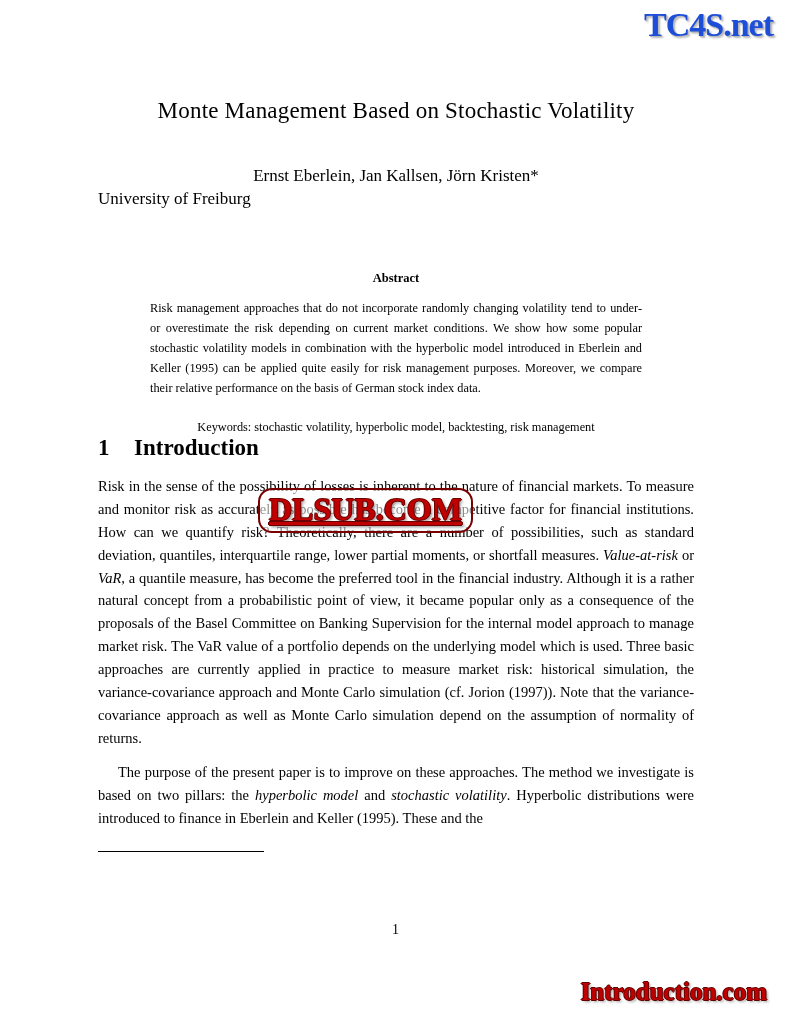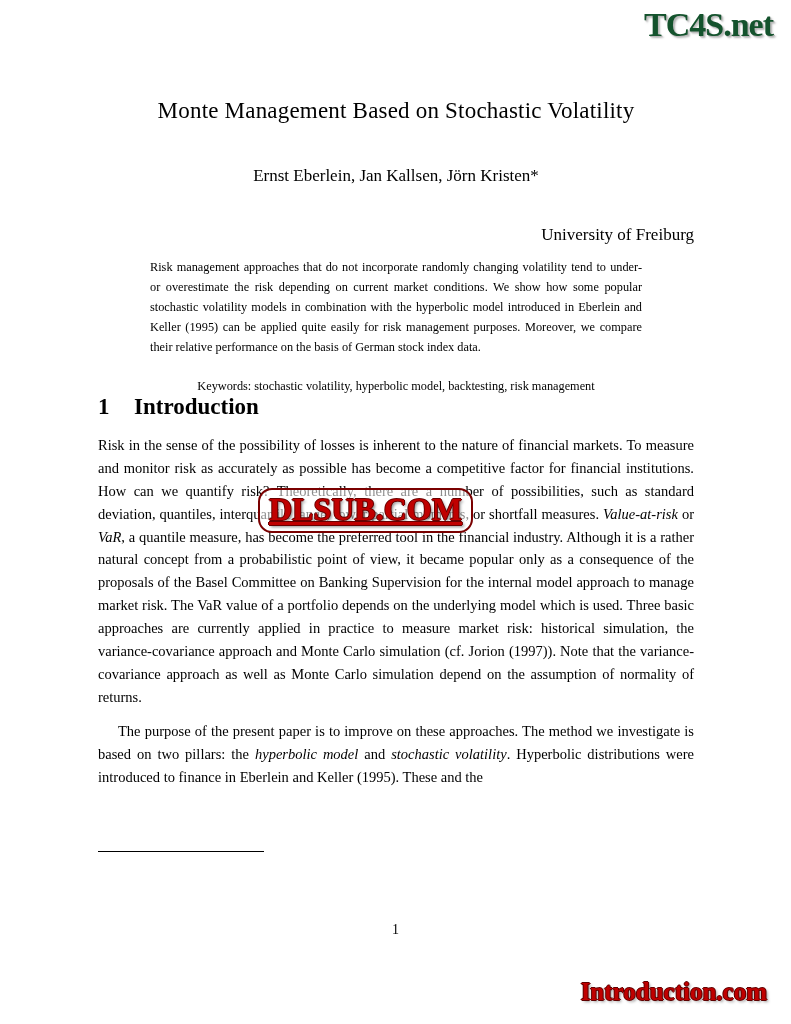--- a/index.html
+++ b/index.html
@@ -26,21 +26,21 @@
 
   
   .wm-top-right {
     position: absolute;
     right: 18px;
     top: 6px;
     font-family: "Liberation Serif", serif;
     font-weight: bold;
     font-size: 34px;
     letter-spacing: -1px;
-    color: #14532d;
+    color: #1d4ed8;
     text-shadow: 1px 1px 0 #b9b9b9, 2px 2px 2px rgba(120,120,120,0.55);
   }
   .wm-center {
     position: absolute;
     left: 258px;
     top: 488px;
     font-family: "Liberation Serif", serif;
     font-weight: bold;
     font-size: 32px;
     color: #c00000;
@@ -86,23 +86,22 @@
     margin-top: 98px;
     letter-spacing: 0.2px;
   }
   .authors {
     text-align: center;
     font-size: 17px;
     margin-top: 39px;
     line-height: 1.55;
   }
   .affiliation {
-    text-align: right;
+    text-align: left;
     font-size: 17px;
-    margin-top: 36px;
   }
 
   .abstract-head {
     text-align: center;
     font-size: 12.5px;
     font-weight: bold;
     margin-top: 62px;
   }
   .abstract-body {
     margin: 13px 52px 0 52px;
@@ -173,20 +172,21 @@
 
   <div class="wm-top-right">TC4S.net</div>
 
   <div class="doc">
 
     <div class="title">Monte Management Based on Stochastic Volatility</div>
 
     <div class="authors">Ernst Eberlein, Jan Kallsen, Jörn Kristen*</div>
     <div class="affiliation">University of Freiburg</div>
 
+    <div class="abstract-head">Abstract</div>
     <div class="abstract-body">Risk management approaches that do not incorporate randomly changing volatility tend to under- or overestimate the risk depending on current market conditions. We show how some popular stochastic volatility models in combination with the hyperbolic model introduced in Eberlein and Keller (1995) can be applied quite easily for risk management purposes. Moreover, we compare their relative performance on the basis of German stock index data.</div>
     <div class="keywords">Keywords: stochastic volatility, hyperbolic model, backtesting, risk management</div>
 
     <div class="section-head">
       <span class="num">1</span><span>Introduction</span>
     </div>
 
     <p class="body first"><span>Risk in the sense of the possibility of losses is inherent to the nature of financial markets. To measure and monitor risk as accurately as possible has become a competitive factor for financial institutions. How can we quantify risk? Theoretically, there are a number of possibilities, such as standard deviation, quantiles, interquartile range, lower partial moments, or shortfall measures. </span><i>Value-at-risk</i><span> or </span><i>VaR</i><span>, a quantile measure, has become the preferred tool in the financial industry. Although it is a rather natural concept from a probabilistic point of view, it became popular only as a consequence of the proposals of the Basel Committee on Banking Supervision for the internal model approach to manage market risk. The VaR value of a portfolio depends on the underlying model which is used. Three basic approaches are currently applied in practice to measure market risk: historical simulation, the variance-covariance approach and Monte Carlo simulation (cf. Jorion (1997)). Note that the variance-covariance approach as well as Monte Carlo simulation depend on the assumption of normality of returns.</span></p>
 
     <p class="body indent"><span>The purpose of the present paper is to improve on these approaches. The method we investigate is based on two pillars: the </span><i>hyperbolic model</i><span> and </span><i>stochastic volatility</i><span>. Hyperbolic distributions were introduced to finance in Eberlein and Keller (1995). These and the</span></p>

